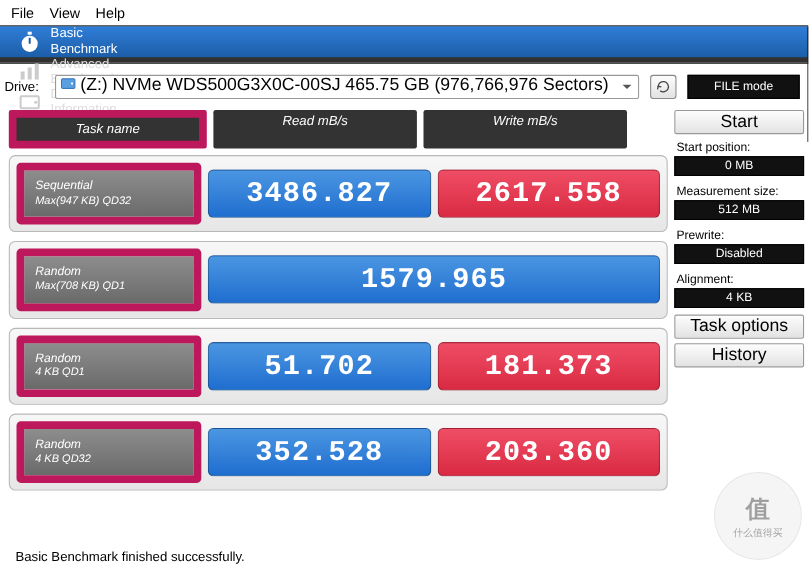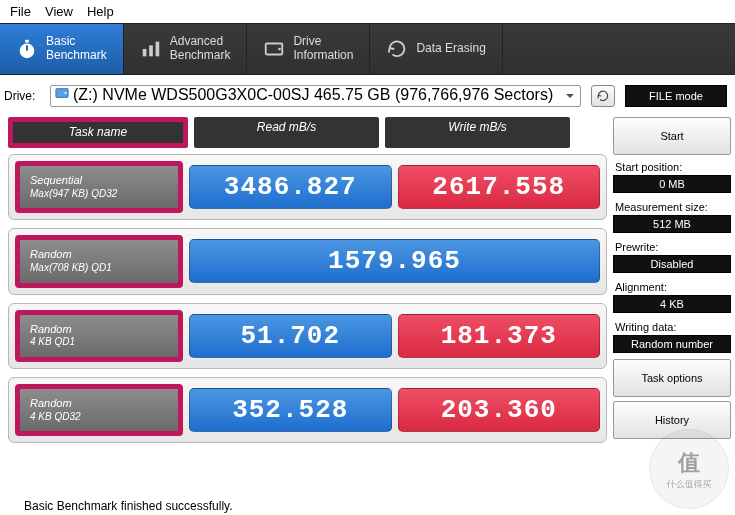--- a/index.html
+++ b/index.html
@@ -1,48 +1,48 @@
 <!DOCTYPE html>
 <html><head>
 <meta charset="utf-8">
 <style>
   * { box-sizing: border-box; margin: 0; padding: 0; font-family: "Segoe UI", Tahoma, sans-serif; }
   body { width: 735px; height: 515px; background: #fff; font-size: 12px; overflow: hidden; position: relative; }
   .menubar { padding: 4px 10px; display: flex; gap: 14px; font-size: 13px; }
   .menubar span { cursor: default; }
-  .tabbar { background: linear-gradient(#3a3a3a,#303030); display: flex; height: 52px; border-top: 1px solid #222; border-bottom: 1px solid #222; }
+  .tabbar { background: linear-gradient(#3a3a3a,#303030); display: flex; height: 35px; border-top: 1px solid #222; border-bottom: 1px solid #222; flex-direction: column; }
   .tab { display: flex; align-items: center; gap: 8px; padding: 0 16px; color: #ddd; border-right: 1px solid #222; cursor: pointer; }
   .tab.active { background: linear-gradient(#2f7ed8,#1c5da8); color: #fff; }
   .tab svg { width: 22px; height: 22px; }
   .tab .lbl { font-size: 12px; line-height: 1.15; }
   .drive-row { display: flex; align-items: center; gap: 10px; padding: 10px 8px 10px 4px; }
   .drive-row label { width: 36px; }
   .drive-select { flex: 1; display: flex; align-items: flex-start; border: 1px solid #999; border-radius: 2px; height: 22px; padding: 0 18px 0 4px; position: relative; background: #fff; font-size: 16px; }
   .drive-select::after { content: ""; position: absolute; right: 6px; top: 8px; border: 4px solid transparent; border-top-color: #555; }
   .drive-select svg { width: 14px; height: 14px; margin-right: 4px; }
   .refresh-btn { width: 24px; height: 22px; border: 1px solid #888; border-radius: 3px; background: linear-gradient(#fdfdfd,#e2e2e2); display: flex; align-items: center; justify-content: center; cursor: pointer; }
   .file-mode { width: 102px; height: 22px; background: #111; color: #fff; font-size: 11px; display: flex; align-items: center; justify-content: center; border: 1px solid #000; }
   .main { display: flex; padding: 0 4px 0 0; }
   .bench { flex: 1; padding: 0 6px 0 8px; }
   .bench-head { display: flex; gap: 6px; margin-bottom: 6px; }
   .bench-head .th { flex: 0 0 185px; background: #333; color: #fff; font-style: italic; text-align: center; padding: 3px 0; border-radius: 2px; font-size: 12px; }
   .bench-head .th.task { flex: 0 0 180px; }
   .row-card { background: linear-gradient(#f7f7f7,#e6e6e6); border: 1px solid #b8b8b8; border-radius: 6px; padding: 6px; display: flex; gap: 6px; margin-bottom: 8px; align-items: center; }
-  .task { flex: 0 0 168px; background: linear-gradient(#8d8d8d,#6a6a6a); border: 5px solid #be185d; border-radius: 4px; color: #fff; padding: 8px 10px; font-size: 11px; line-height: 1.25; }
+  .task { flex: 0 0 168px; background: linear-gradient(#8d8d8d,#6a6a6a); border: 7px solid #be185d; border-radius: 4px; color: #fff; padding: 8px 10px; font-size: 11px; line-height: 1.25; }
   .task .t1 { font-style: italic; }
   .task .t2 { font-style: italic; font-size: 10px; }
   .val { flex: 1; border-radius: 5px; text-align: center; color: #fff; font-family: "Courier New", monospace; font-size: 26px; font-weight: bold; padding: 6px 0; letter-spacing: 1px; border: 1px solid rgba(0,0,0,.25); }
   .val.read { background: linear-gradient(#4b96e2,#1f6ecf); }
   .val.write { background: linear-gradient(#ef4e66,#d92a42); }
   .side { width: 118px; padding-top: 0; }
-  .btn { width: 100%; height: 38px; background: linear-gradient(#fdfdfd,#e2e2e2); border: 1px solid #999; border-radius: 2px; font-size: 11px; margin-bottom: 4px; cursor: pointer; }
+  .btn { width: 100%; height: 22px; background: linear-gradient(#fdfdfd,#e2e2e2); border: 1px solid #999; border-radius: 2px; font-size: 16px; margin-bottom: 4px; cursor: pointer; }
   .kv { margin-bottom: 6px; }
   .kv .lab { font-size: 11px; padding: 2px 0 2px 2px; }
   .kv .valbox { background: #111; color: #fff; text-align: center; padding: 2px 0; font-size: 11px; border: 1px solid #000; }
-  .status { position: absolute; bottom: 2px; left: 24px; font-size: 12px; }
+  .status { position: absolute; bottom: 2px; left: 14px; font-size: 12px; }
   .watermark { position: absolute; right: 6px; bottom: 6px; width: 80px; height: 80px; border-radius: 50%; background: rgba(0,0,0,.04); border: 1px solid rgba(0,0,0,.06); display: flex; align-items: center; justify-content: center; flex-direction: column; font-size: 9px; color: rgba(0,0,0,.35); pointer-events: none; }
   .watermark .big { font-size: 22px; font-weight: bold; }
 </style>
 </head>
 <body>
 
 <div class="menubar">
   <span>File</span>
   <span>View</span>
   <span>Help</span>
@@ -152,24 +152,20 @@
       <div class="valbox">512 MB</div>
     </div>
     <div class="kv">
       <div class="lab">Prewrite:</div>
       <div class="valbox">Disabled</div>
     </div>
     <div class="kv">
       <div class="lab">Alignment:</div>
       <div class="valbox">4 KB</div>
     </div>
-    <div class="kv">
-      <div class="lab">Writing data:</div>
-      <div class="valbox">Random number</div>
-    </div>
     <button class="btn">Task options</button>
     <button class="btn">History</button>
   </div>
 </div>
 
 <div class="status">Basic Benchmark finished successfully.</div>
 
 <div class="watermark">
   <div class="big">值</div>
   <div>什么值得买</div>

